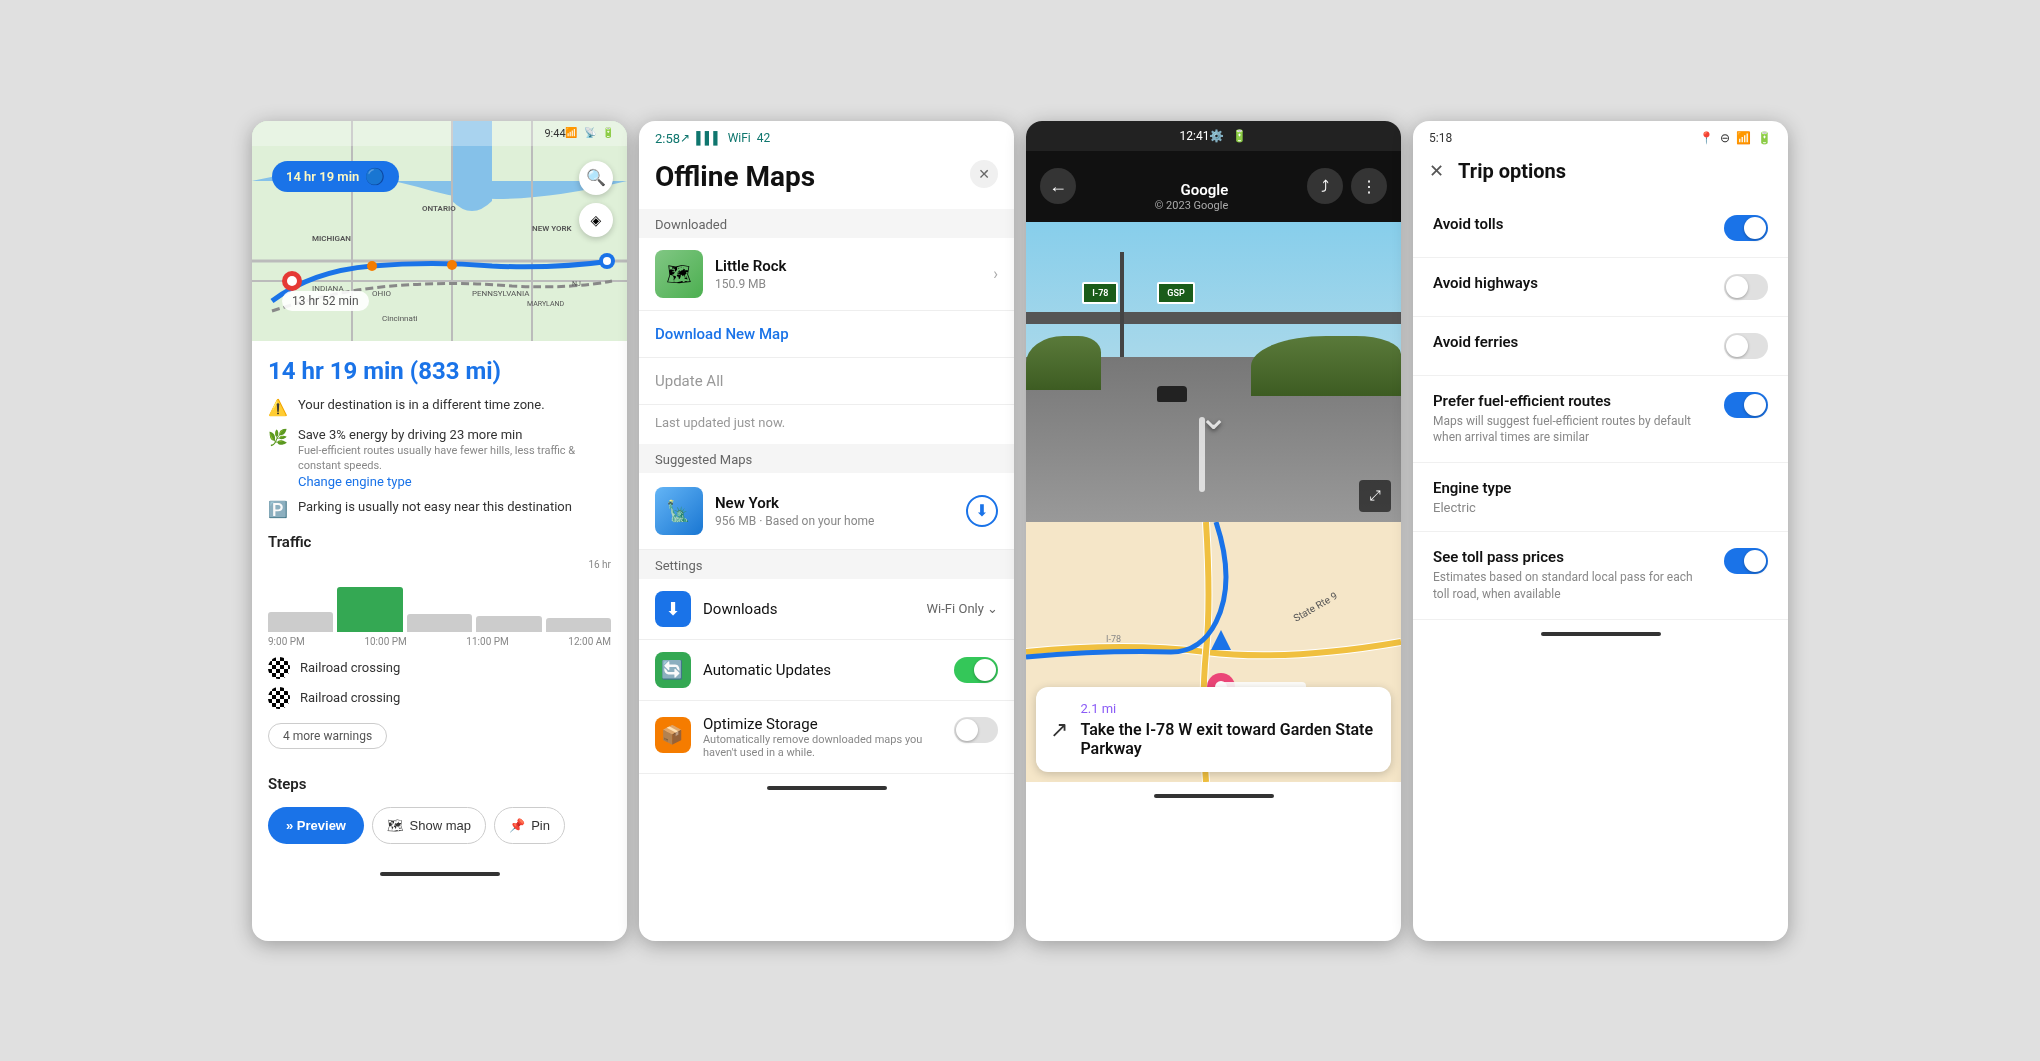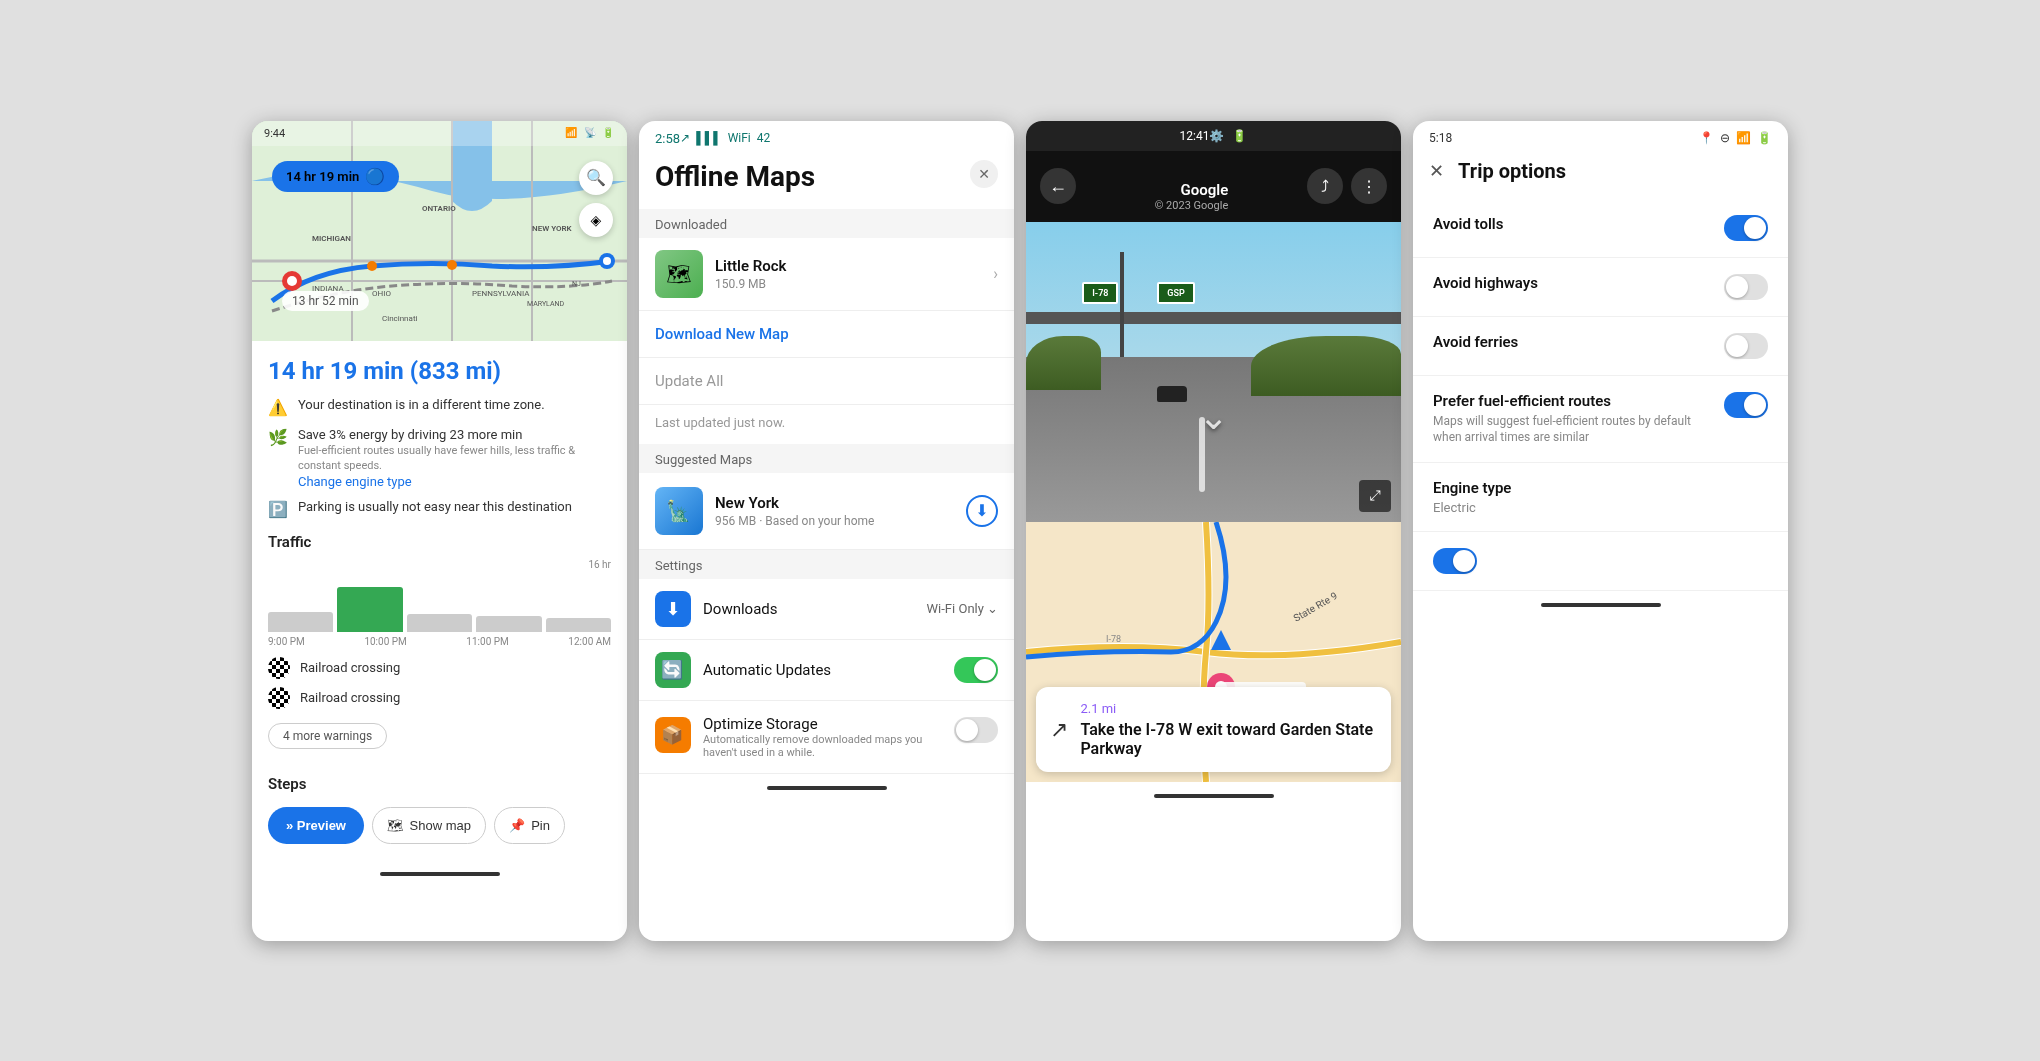--- a/index.html
+++ b/index.html
@@ -30,33 +30,33 @@
       width: 100%;
       height: 220px;
       background: #c8e6c9;
       position: relative;
       overflow: hidden;
     }
     .status-bar-1 {
       position: absolute;
       top: 0; left: 0; right: 0;
       display: flex;
-      justify-content: space-between;
+      justify-content: flex-end;
       padding: 6px 12px;
       font-size: 11px;
       color: #333;
       background: rgba(255,255,255,0.3);
       z-index: 10;
     }
     .route-banner {
       position: absolute;
       top: 40px;
       left: 20px;
       background: #1a73e8;
-      color: #000000;
+      color: #fef9c3;
       padding: 6px 14px;
       border-radius: 20px;
       font-size: 13px;
       font-weight: 600;
       display: flex;
       align-items: center;
       gap: 6px;
       z-index: 10;
     }
     .search-icon-map {
@@ -1008,19 +1008,23 @@
       </div>
       <div class="toggle-blue"></div>
     </div>
 
     <div class="s4-engine-section">
       <div class="s4-engine-label">Engine type</div>
       <div class="s4-engine-value">Electric</div>
     </div>
 
     <div class="s4-option-row">
+      <div class="s4-option-info">
+        <div class="s4-option-label">See toll pass prices</div>
+        <div class="s4-option-desc">Estimates based on standard local pass for each toll road, when available</div>
+      </div>
       <div class="toggle-blue"></div>
     </div>
 
     <div class="home-indicator"></div>
   </div>
 
 </div>
 
 </body></html>

